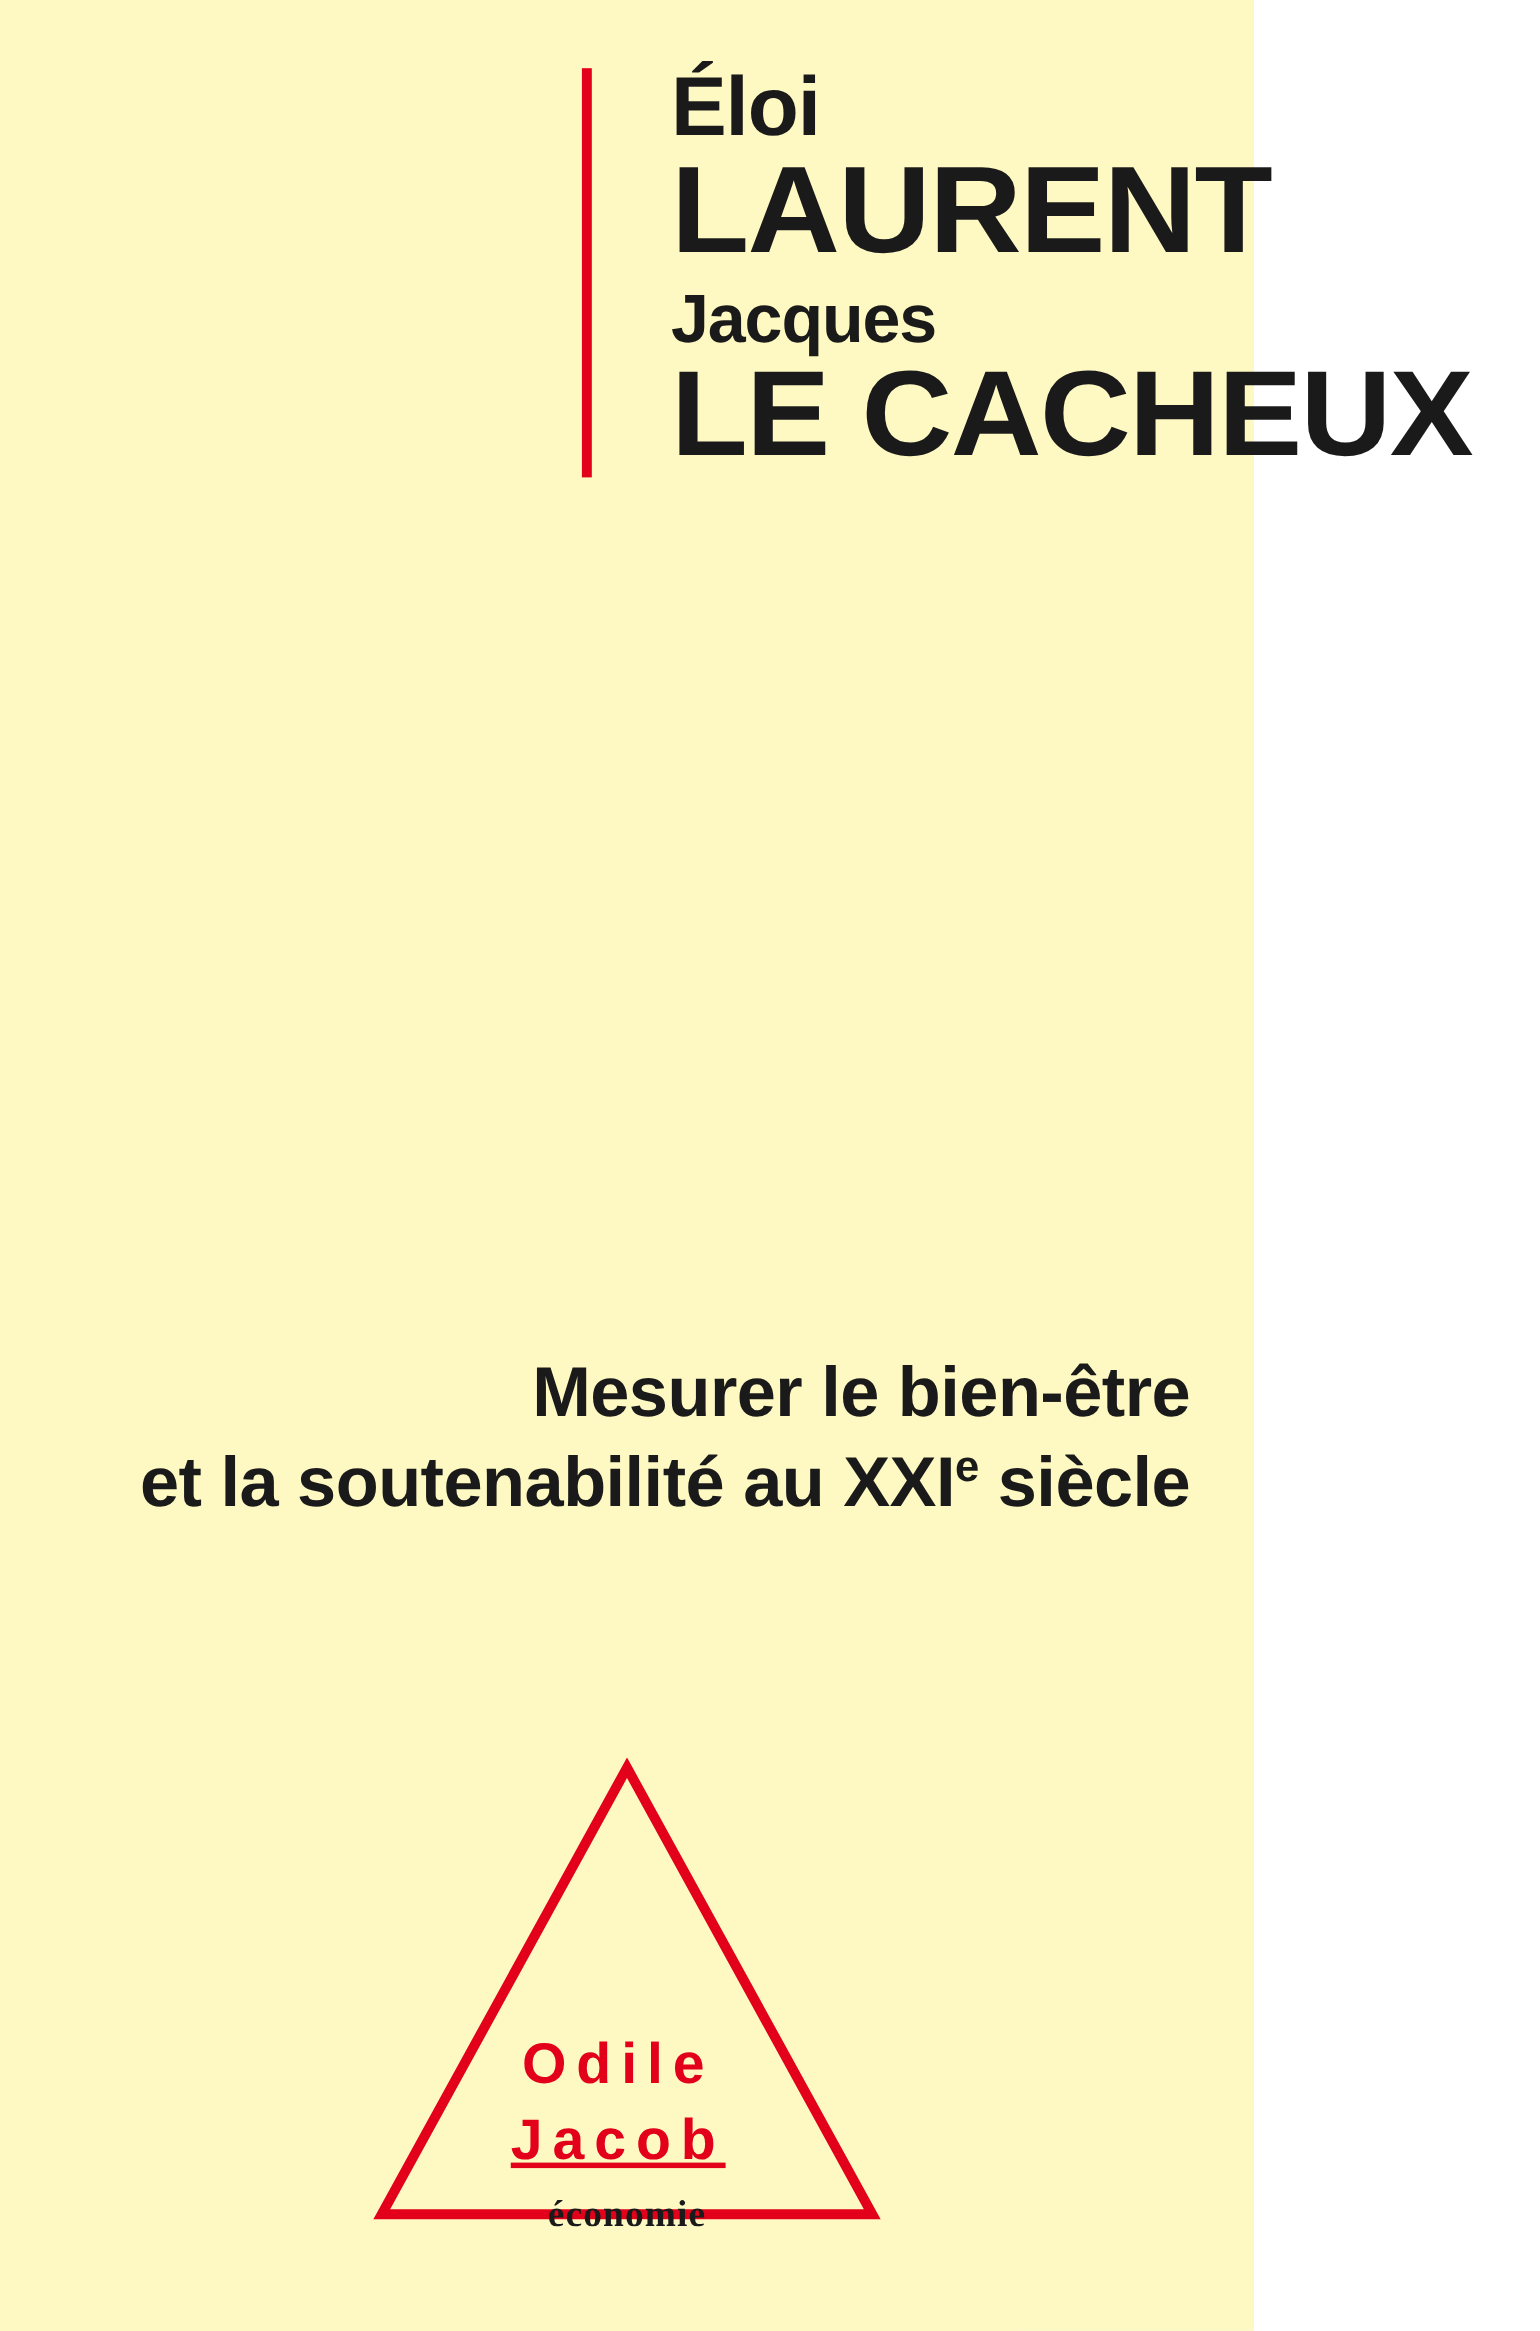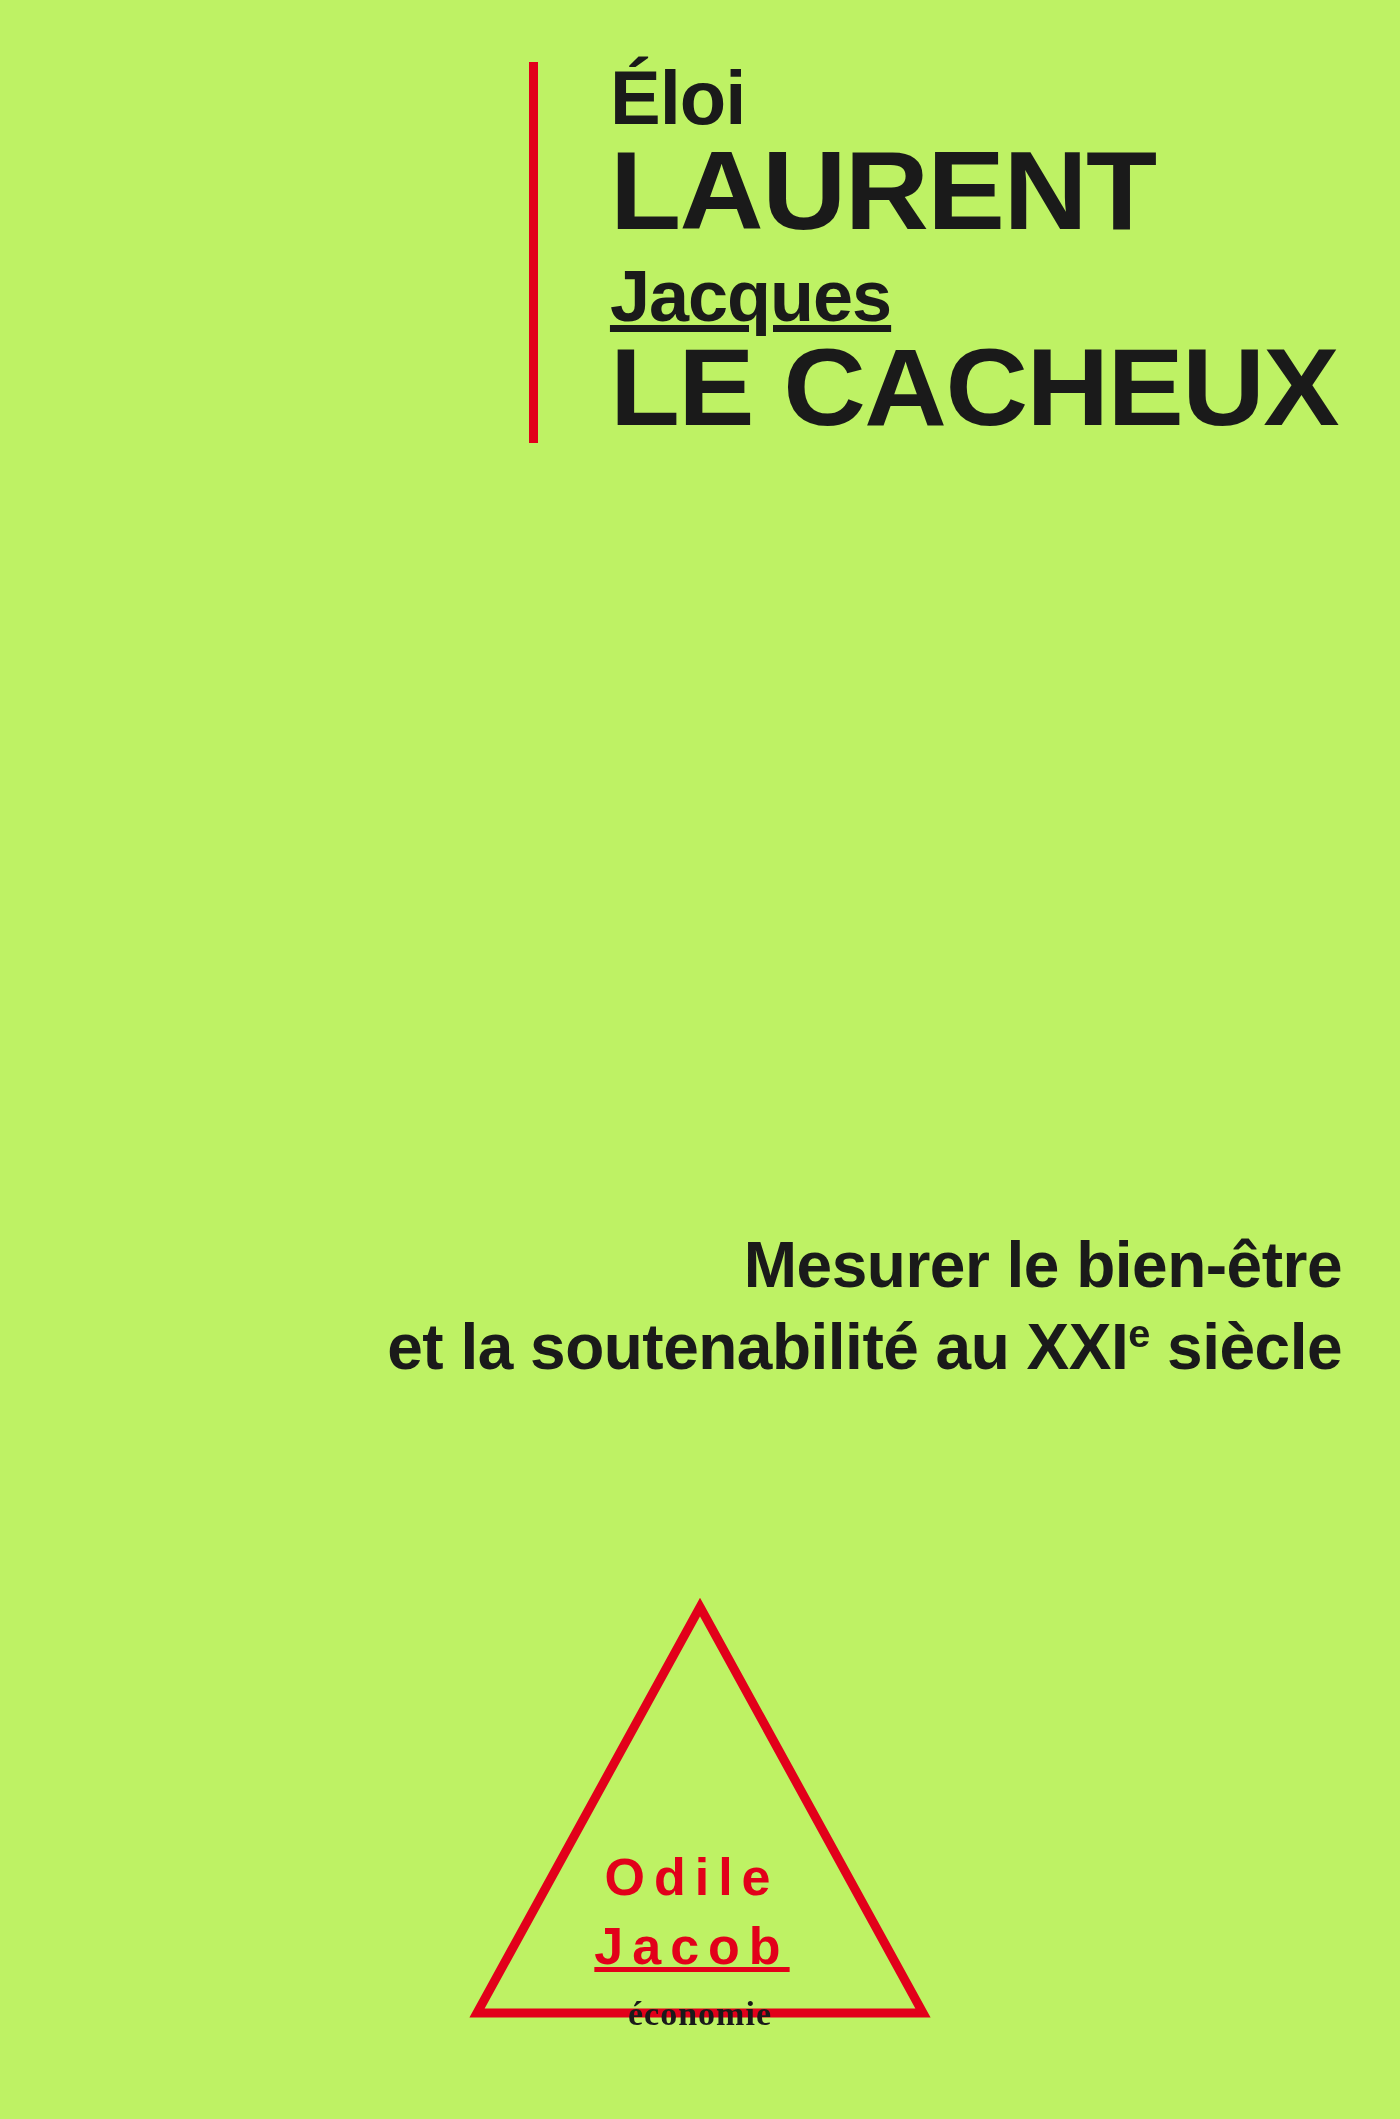--- a/index.html
+++ b/index.html
@@ -10,23 +10,23 @@
   body {
     width: 1400px;
     height: 2119px;
     font-family: "Liberation Sans", sans-serif;
     overflow: hidden;
     position: relative;
   }
 
   .cover {
     position: relative;
-    width: 1400px;
+    width: 1140px;
     height: 2119px;
-    background: #bef264;
+    background: #fef9c3;
     box-sizing: border-box;
   }
 
   
   .authors {
     position: absolute;
     left: 0;
     top: 62px;
     width: 1310px;
     display: flex;
@@ -56,22 +56,21 @@
     color: #1a1a1a;
     font-size: 112px;
     line-height: 1.02;
     letter-spacing: -1.5px;
     transform: scaleX(1.04);
     transform-origin: left center;
     white-space: nowrap;
   }
   .author-first.second {
     margin-top: 14px;
-    font-size: 72px;
-    text-decoration: underline;
+    font-size: 62px;
   }
   .author-last.second {
     font-size: 110px;
   }
 
   
   .title-block {
     position: absolute;
     left: 0;
     right: 58px;

